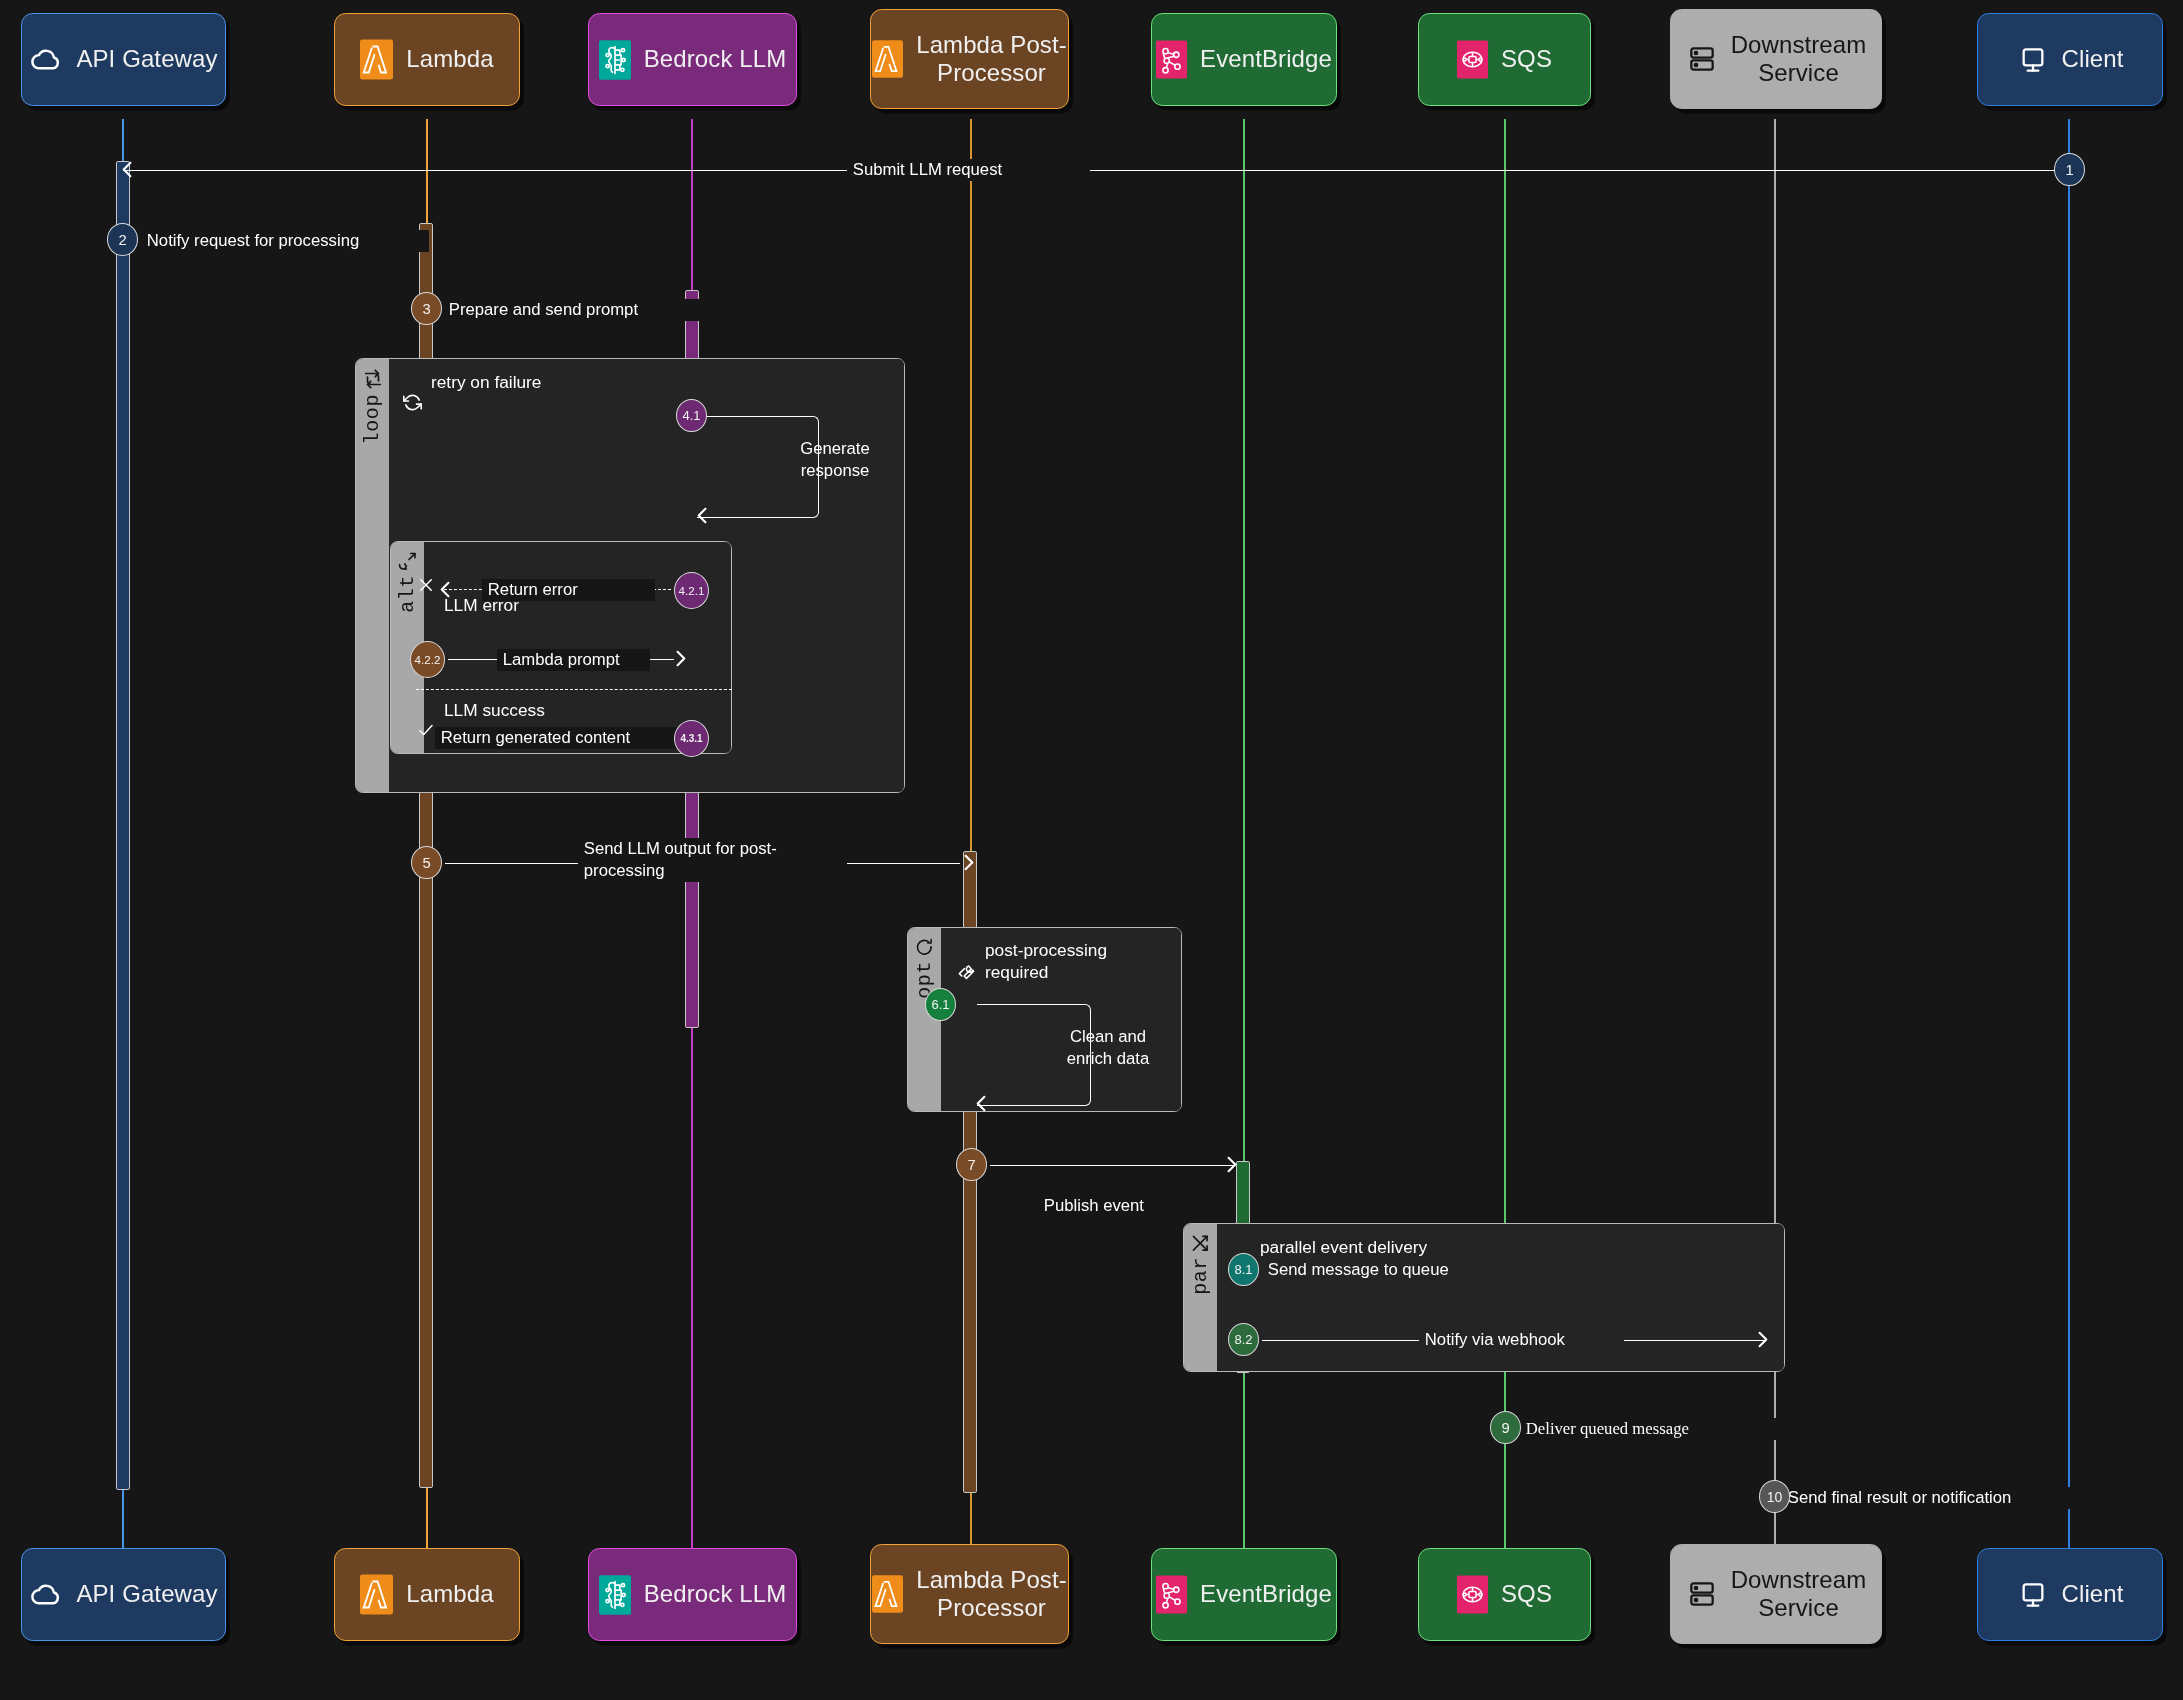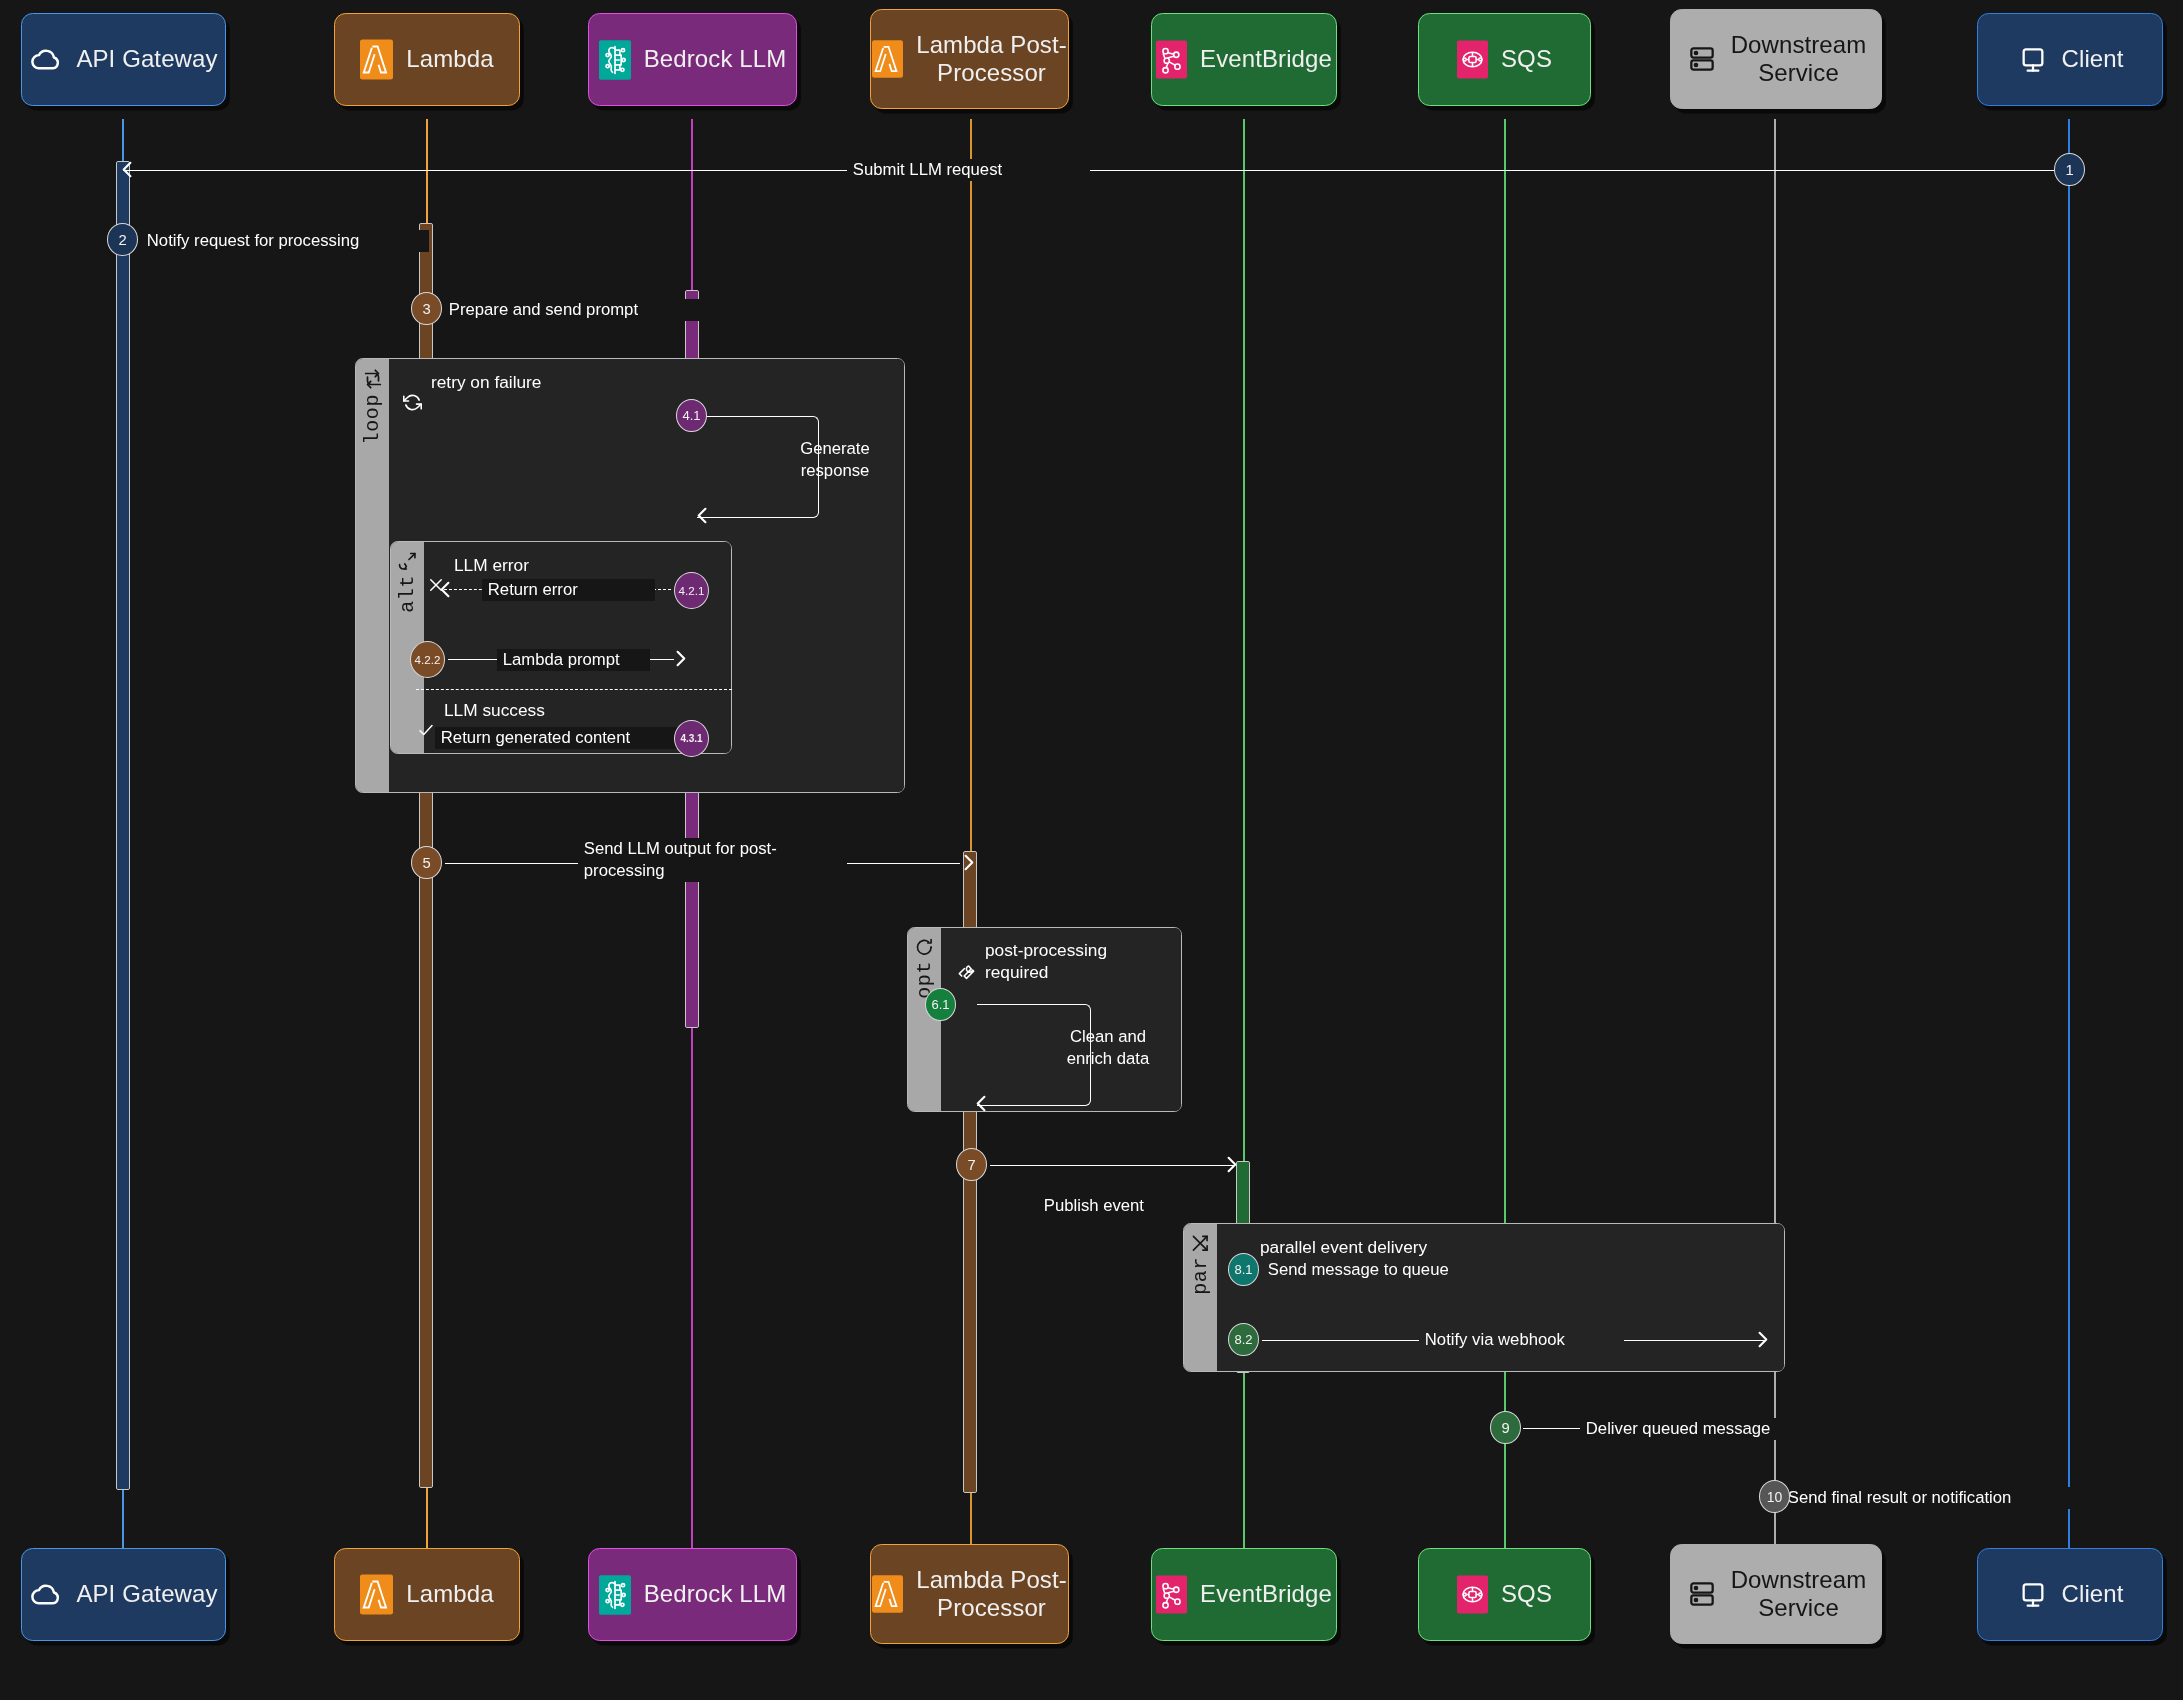--- a/index.html
+++ b/index.html
@@ -105,21 +105,21 @@
         <svg width="20.5" height="20.5" viewBox="0 0 24 24" fill="none" stroke="#161616" stroke-width="1.9" stroke-linecap="round" stroke-linejoin="round">
           <polyline points="16 3 21 3 21 8"></polyline>
             <path d="M21 3l-7 7"></path>
           <path d="M3 16c0 3 2 5 5 5h3"></path>
             <polyline points="9 18 11 21 9 24" transform="translate(0,-3)"></polyline>
         </svg>
       </span>
       <span class="frag-kw">alt</span>
     </div>
   </div>
-  <div class="frag-title" style="left:427px;top:554px;">
+  <div class="frag-title" style="left:417px;top:554px;align-items:flex-end;">
     <span>
       <svg width="18" height="18" viewBox="0 0 24 24" fill="none" stroke="#fff" stroke-width="2" stroke-linecap="round">
           <line x1="5" y1="5" x2="19" y2="19"></line>
           <line x1="19" y1="5" x2="5" y2="19"></line>
         </svg>
     </span>
     <span>LLM error</span>
   </div>
   <div class="divider" style="left:416px;top:689px;width:316px;"></div>
   <div class="frag-title" style="left:417px;top:699px;">
@@ -297,21 +297,21 @@
   </span>
   <div class="msglabel" style="left:1515px;top:1329px;width:193px;margin-left:-96px;background:#242424;">Notify via webhook</div>
   <div class="seqnum" style="left:1228px;top:1323px;width:31px;height:33px;background:#2d6b3c;font-size:13px;">8.2</div>
 
   <div class="msg" style="left:1523px;top:1428px;width:243px;"></div>
   <span class="arrowhead" style="left:1750px;top:1417px;">
     <svg width="23" height="23" viewBox="0 0 24 24" fill="none" stroke="#fff" stroke-width="2.2" stroke-linecap="round" stroke-linejoin="round">
         <polyline points="10 5 17 12 10 19"></polyline>
       </svg>
   </span>
-  <div class="msglabel" style="left:1705px;top:1418px;width:250px;margin-left:-125px;">Deliver queued message</div>
+  <div class="msglabel" style="left:1645px;top:1418px;width:250px;margin-left:-125px;font-family:Liberation Serif, serif;">Deliver queued message</div>
   <div class="seqnum" style="left:1490px;top:1411px;width:31px;height:33px;background:#2d6b3c;font-size:14.8px;">9</div>
 
   <div class="msg" style="left:1793px;top:1497px;width:275px;"></div>
   <span class="arrowhead" style="left:2054px;top:1485px;">
     <svg width="23" height="23" viewBox="0 0 24 24" fill="none" stroke="#fff" stroke-width="2.2" stroke-linecap="round" stroke-linejoin="round">
         <polyline points="10 5 17 12 10 19"></polyline>
       </svg>
   </span>
   <div class="msglabel" style="left:1926px;top:1487px;width:289px;margin-left:-144px;">Send final result or notification</div>
   <div class="seqnum" style="left:1759px;top:1480px;width:31px;height:33px;background:#565656;font-size:14px;">10</div>

